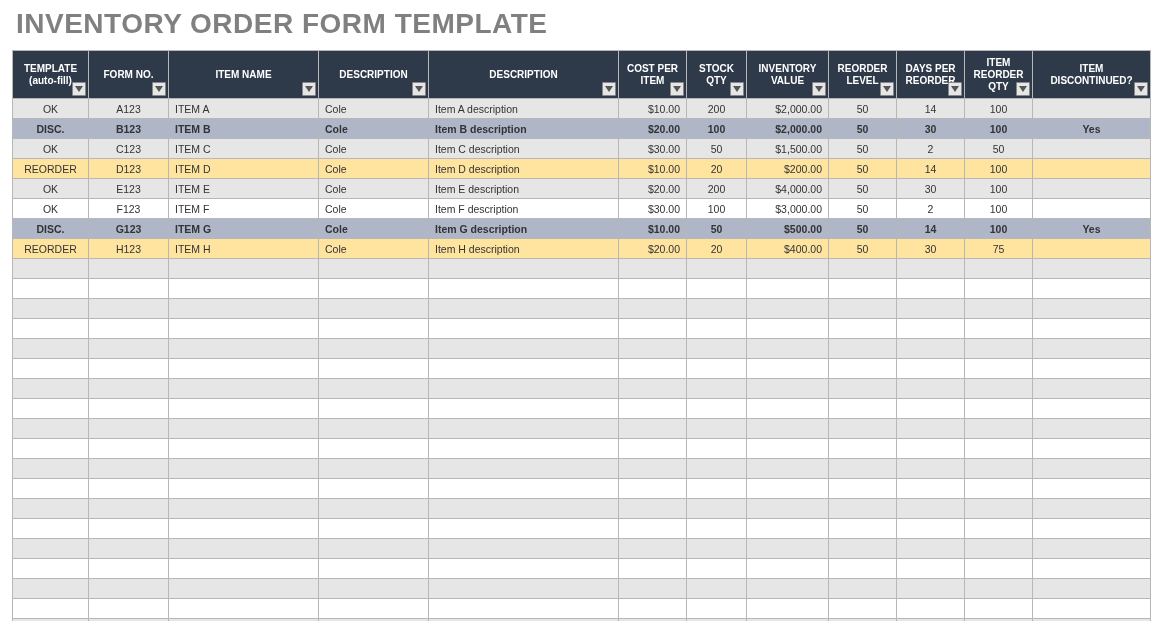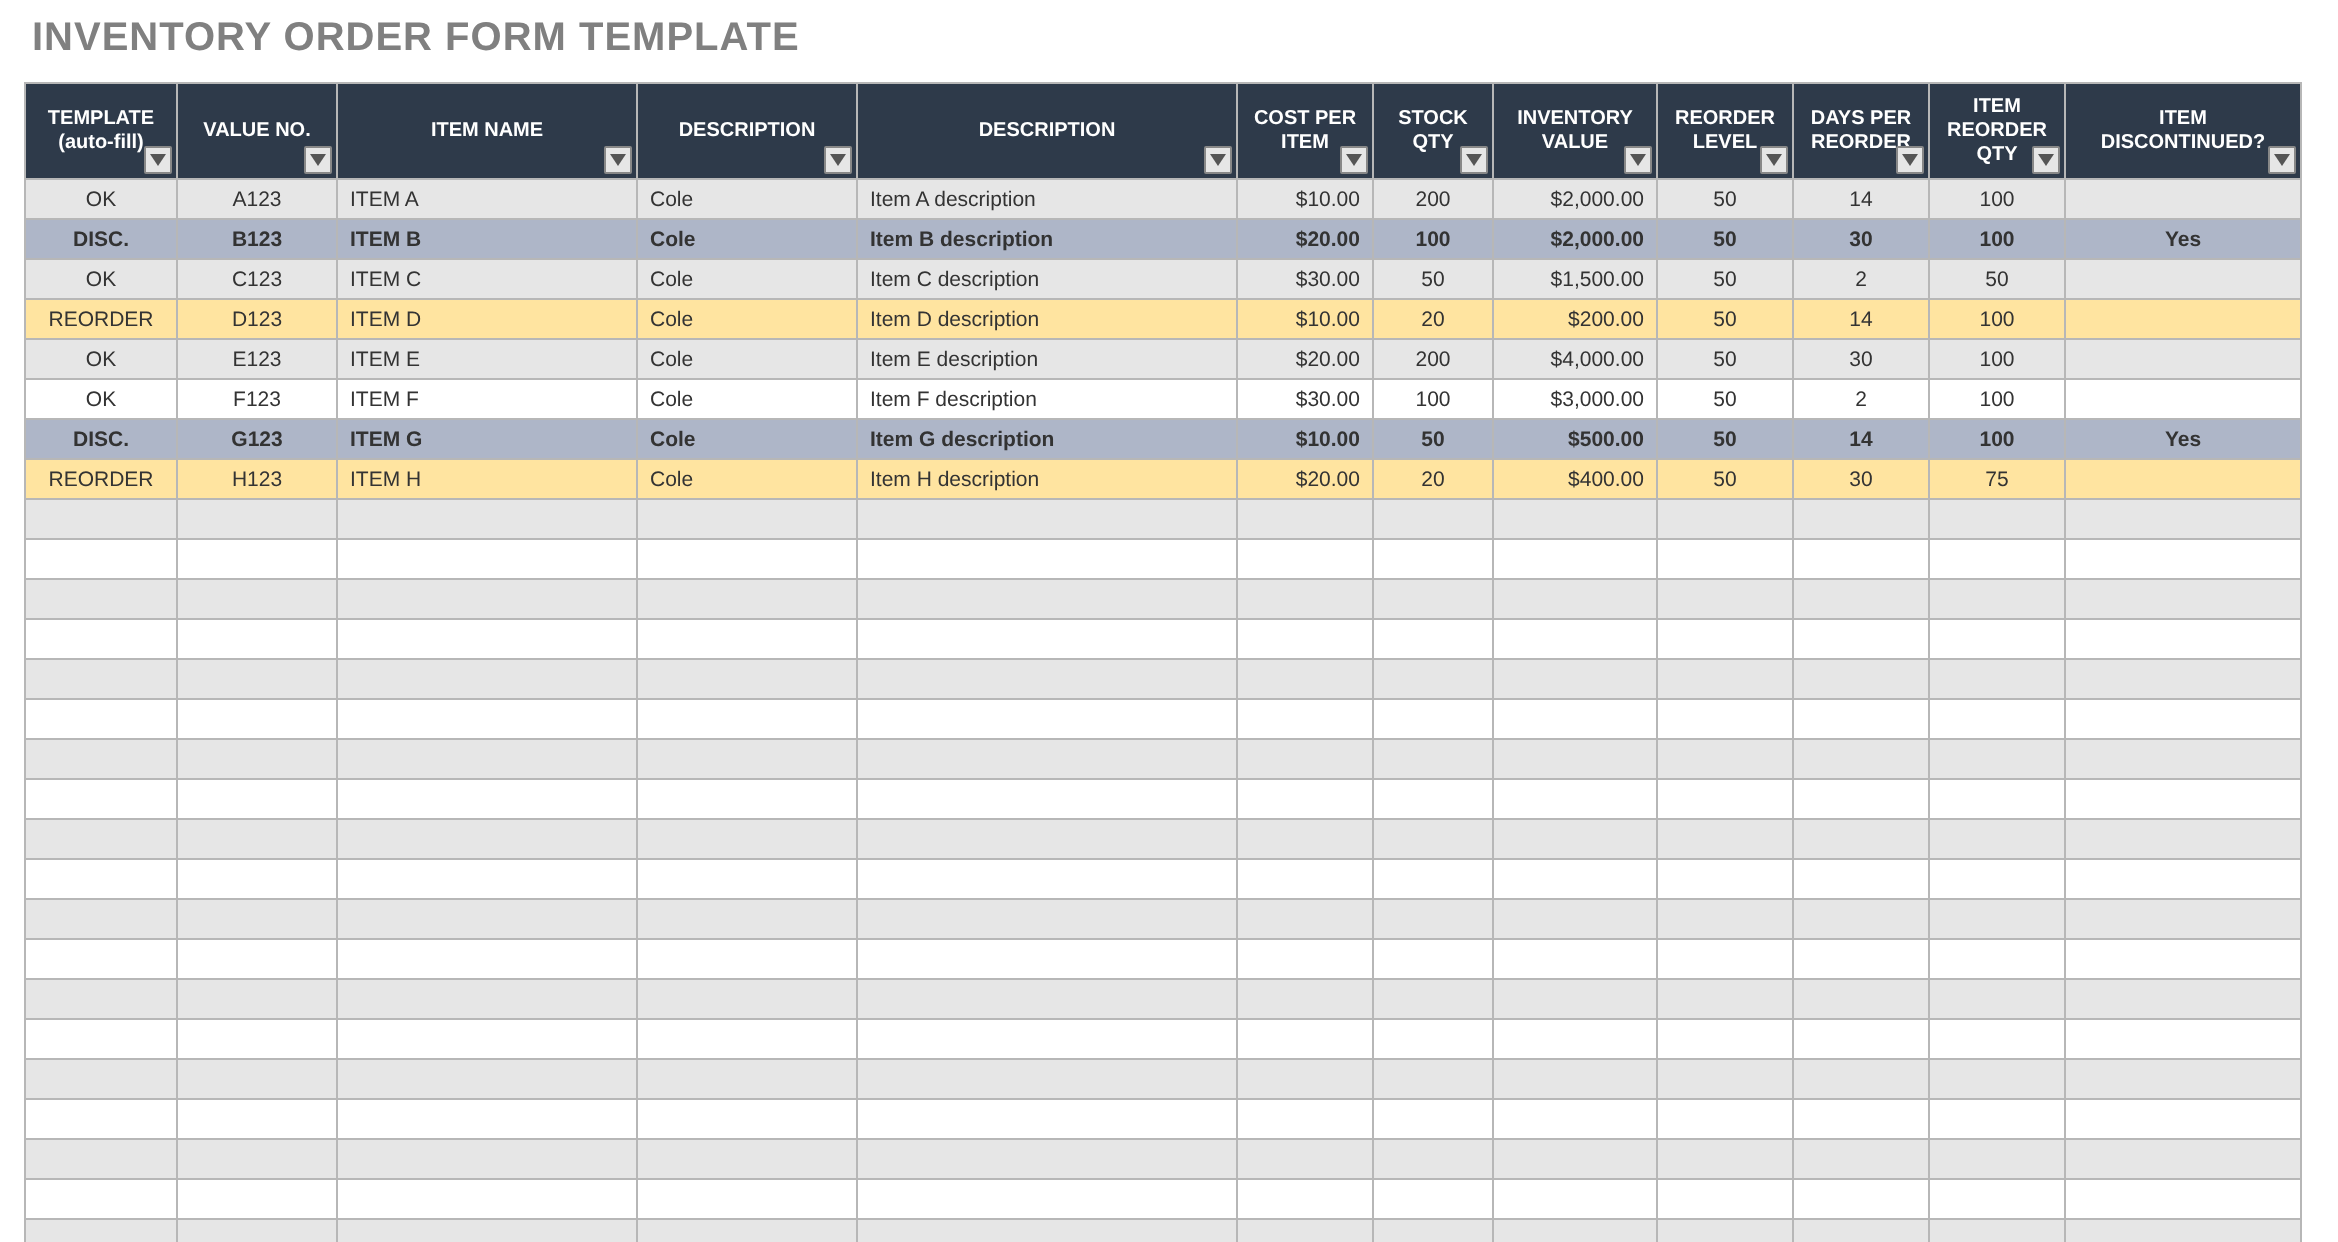--- a/index.html
+++ b/index.html
@@ -4,21 +4,21 @@
 <style>
   * { box-sizing: border-box; }
   html, body { margin: 0; padding: 0; }
   body {
     font-family: Arial, Helvetica, sans-serif;
     background: #ffffff;
     padding: 8px 12px 12px 12px;
     width: 1169px;
   }
   .title {
-    font-size: 20px;
+    font-size: 28px;
     font-weight: 700;
     color: #808080;
     letter-spacing: 0.5px;
     margin: 0 0 10px 4px;
   }
   table {
     border-collapse: collapse;
     width: 1138px;
     table-layout: fixed;
   }
@@ -90,21 +90,21 @@
     </colgroup>
   <thead>
     <tr id="header-row">
         <th><span>TEMPLATE (auto-fill)</span><div class="filter-btn">
             <span>
               <svg width="8" height="6" viewBox="0 0 8 6">
                 <polygon points="0,0 8,0 4,6" fill="#555"></polygon>
               </svg>
             </span>
           </div></th>
-        <th><span>VALUE NO.</span><div class="filter-btn">
+        <th><span>FORM NO.</span><div class="filter-btn">
             <span>
               <svg width="8" height="6" viewBox="0 0 8 6">
                 <polygon points="0,0 8,0 4,6" fill="#555"></polygon>
               </svg>
             </span>
           </div></th>
         <th><span>ITEM NAME</span><div class="filter-btn">
             <span>
               <svg width="8" height="6" viewBox="0 0 8 6">
                 <polygon points="0,0 8,0 4,6" fill="#555"></polygon>

